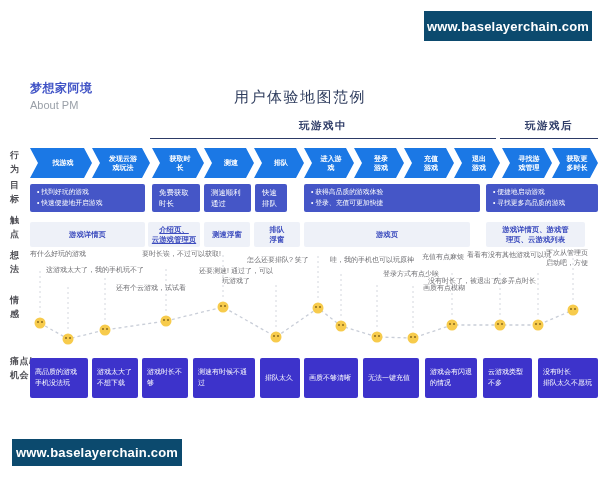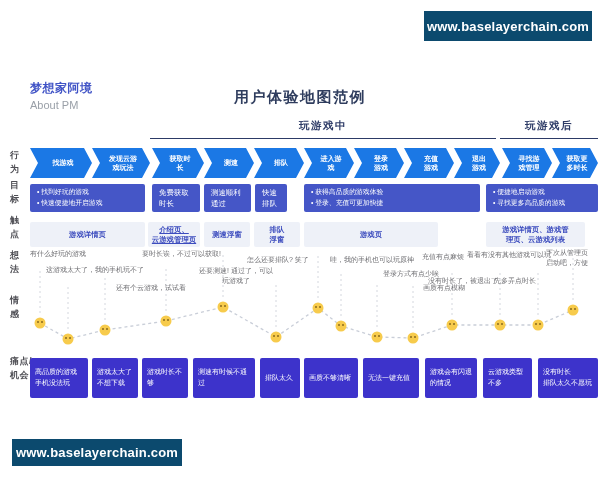--- a/index.html
+++ b/index.html
@@ -6,21 +6,21 @@
   .stage{position:relative;width:600px;height:480px;background:#ffffff;overflow:hidden;
          font-family:"Liberation Sans","DejaVu Sans",sans-serif;}
   .banner{position:absolute;background:#0c4a6e;color:#fff;font-weight:bold;font-size:13px;
           display:flex;align-items:center;justify-content:center;letter-spacing:.2px;}
   .banner-top{left:424px;top:11px;width:168px;height:30px;}
   .banner-bottom{left:12px;top:439px;width:170px;height:27px;}
   .logo{position:absolute;left:30px;top:80px;}
   .logo-name{font-size:12px;font-weight:bold;color:#4053c6;letter-spacing:.5px;font-family:Liberation Mono, monospace;}
   .logo-sub{font-size:11px;color:#9aa0a8;margin-top:2px;}
   .title{position:absolute;left:0;right:0;top:88px;text-align:center;font-size:15px;
-         font-weight:bold;color:#2f3d5e;letter-spacing:1.5px;}
+         font-weight:normal;color:#2f3d5e;letter-spacing:1.5px;}
   .phase{position:absolute;top:119px;}
   .phase-label{text-align:center;font-size:10.5px;font-weight:bold;color:#2c3a66;letter-spacing:1.5px;}
   .phase-line{margin-top:5px;border-top:1.5px solid #2c3a66;}
   .row-label{position:absolute;left:10px;width:34px;font-size:9px;color:#4f4f55;font-weight:bold;
              white-space:pre-line;line-height:1.6;letter-spacing:.5px;}
   .chev{position:absolute;top:148px;height:30px;background:#1b78e5;color:#fff;display:flex;
         align-items:center;justify-content:center;text-align:center;font-size:7px;font-weight:bold;
         line-height:1.3;white-space:pre-line;box-sizing:border-box;padding:0 7px 0 11px;
         clip-path:polygon(0 0,calc(100% - 8px) 0,100% 50%,calc(100% - 8px) 100%,0 100%,8px 50%);}
   .goal{position:absolute;top:184px;height:28px;background:#4556c7;border-radius:2px;color:#fff;
@@ -114,21 +114,21 @@
     <div>• 便捷地启动游戏</div>
     <div>• 寻找更多高品质的游戏</div>
   </div>
 
   <div class="touch" style="left:30px;width:115px;">游戏详情页</div>
   <div class="touch" style="left:148px;width:52px;text-decoration:underline;">介绍页、
 云游戏管理页</div>
   <div class="touch" style="left:204px;width:46px;">测速浮窗</div>
   <div class="touch" style="left:254px;width:46px;">排队
 浮窗</div>
-  <div class="touch" style="left:304px;width:134px;">游戏页</div>
+  <div class="touch" style="left:304px;width:166px;">游戏页</div>
   <div class="touch" style="left:486px;width:99px;">游戏详情页、游戏管
 理页、云游戏列表</div>
 
   <svg class="emotion-svg" viewBox="0 0 600 480" xmlns="http://www.w3.org/2000/svg">
       <path d="M40 323 L68 339 L105 330 L166 321 L223 307 L276 337 L318 308 L341 326 L377 337 L413 338 L452 325 L500 325 L538 325 L573 310" fill="none" stroke="#c9ced8" stroke-width="1.3" stroke-dasharray="3 3"></path>
       <line x1="40" y1="271" x2="40" y2="315" stroke="#d4d7de" stroke-width="1" stroke-dasharray="2 3"></line>
       <circle cx="40" cy="323" r="5.5" fill="#f7cb4c"></circle>
       <circle cx="38" cy="322" r="1" fill="#8a6a1c"></circle>
       <circle cx="42" cy="322" r="1" fill="#8a6a1c"></circle>
       <line x1="68" y1="287" x2="68" y2="331" stroke="#d4d7de" stroke-width="1" stroke-dasharray="2 3"></line>

